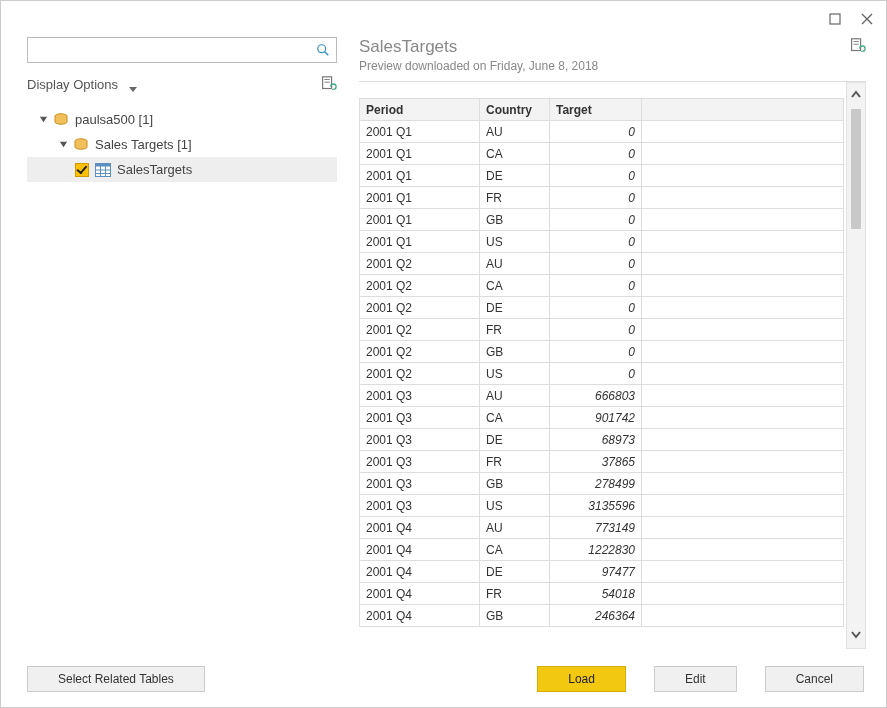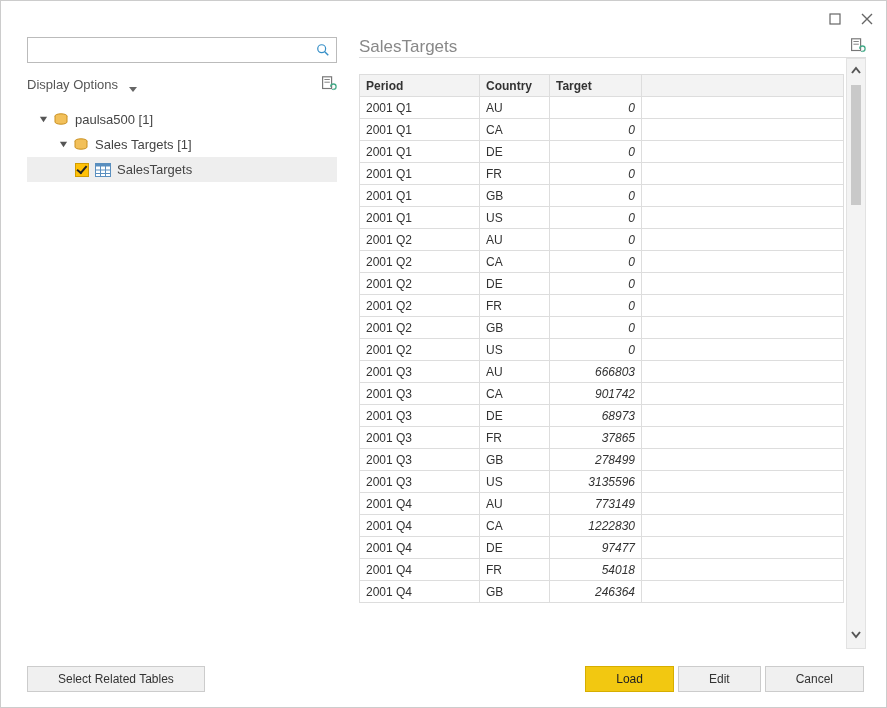--- a/index.html
+++ b/index.html
@@ -42,21 +42,21 @@
   table.grid th, table.grid td { border:1px solid #ddd; height:22px; padding:0 6px; font-size:12px; text-align:left; }
   table.grid th { background:#f3f3f3; font-weight:600; color:#333; }
   table.grid td.num { text-align:right; font-style:italic; }
   col.c1 { width:120px; } col.c2 { width:70px; } col.c3 { width:92px; } col.c4 { width:auto; }
   .vbar { width:20px; background:#f3f3f3; border:1px solid #e2e2e2; display:flex; flex-direction:column; align-items:center; justify-content:space-between; padding:6px 0; margin-left:2px; }
   .vbar .thumb { width:10px; background:#c9c9c9; flex:0 0 120px; border-radius:0; margin-top:6px; }
   .vbar .arr { color:#555; font-size:14px; line-height:1; cursor:pointer; }
   .footer { height:44px; border-top:0; display:flex; align-items:center; justify-content:space-between; padding:0 22px 12px 26px; }
   .btn { height:26px; padding:0 30px; font-size:12px; border:1px solid #ccc; background:#f0f0f0; cursor:pointer; color:#333; }
   .btn.primary { background:#f2c811; border-color:#d6ae00; font-weight:500; color:#222; }
-  .footer-right { display:flex; gap:4px;align-items:center; }
+  .footer-right { display:flex; gap:28px;align-items:center; }
 </style>
 </head>
 <body>
 
 <div class="window">
 
   <div class="titlebar">
     <div class="controls">
       <span class="ctrl">
         <svg viewBox="0 0 12 12" width="12" height="12">
@@ -146,20 +146,21 @@
           </span>
           <span>SalesTargets</span>
         </div>
       </div>
     </div>
 
     <div class="right">
       <div class="right-header">
         <div>
           <h2 class="right-title">SalesTargets</h2>
+          <div class="right-sub">Preview downloaded on Friday, June 8, 2018</div>
         </div>
         <span class="doc-icon">
           <svg viewBox="0 0 20 20" width="18" height="18">
             <rect x="4" y="2" width="10" height="13" fill="none" stroke="#777" stroke-width="1.3"></rect>
             <line x1="6" y1="5" x2="12" y2="5" stroke="#777" stroke-width="1"></line>
             <line x1="6" y1="8" x2="12" y2="8" stroke="#777" stroke-width="1"></line>
             <path d="M13 13 a3 3 0 1 1 3 3" fill="none" stroke="#4a8" stroke-width="1.4"></path>
             <path d="M16 15 l-2 1 l2 1 z" fill="#4a8"></path>
           </svg>
         </span>

